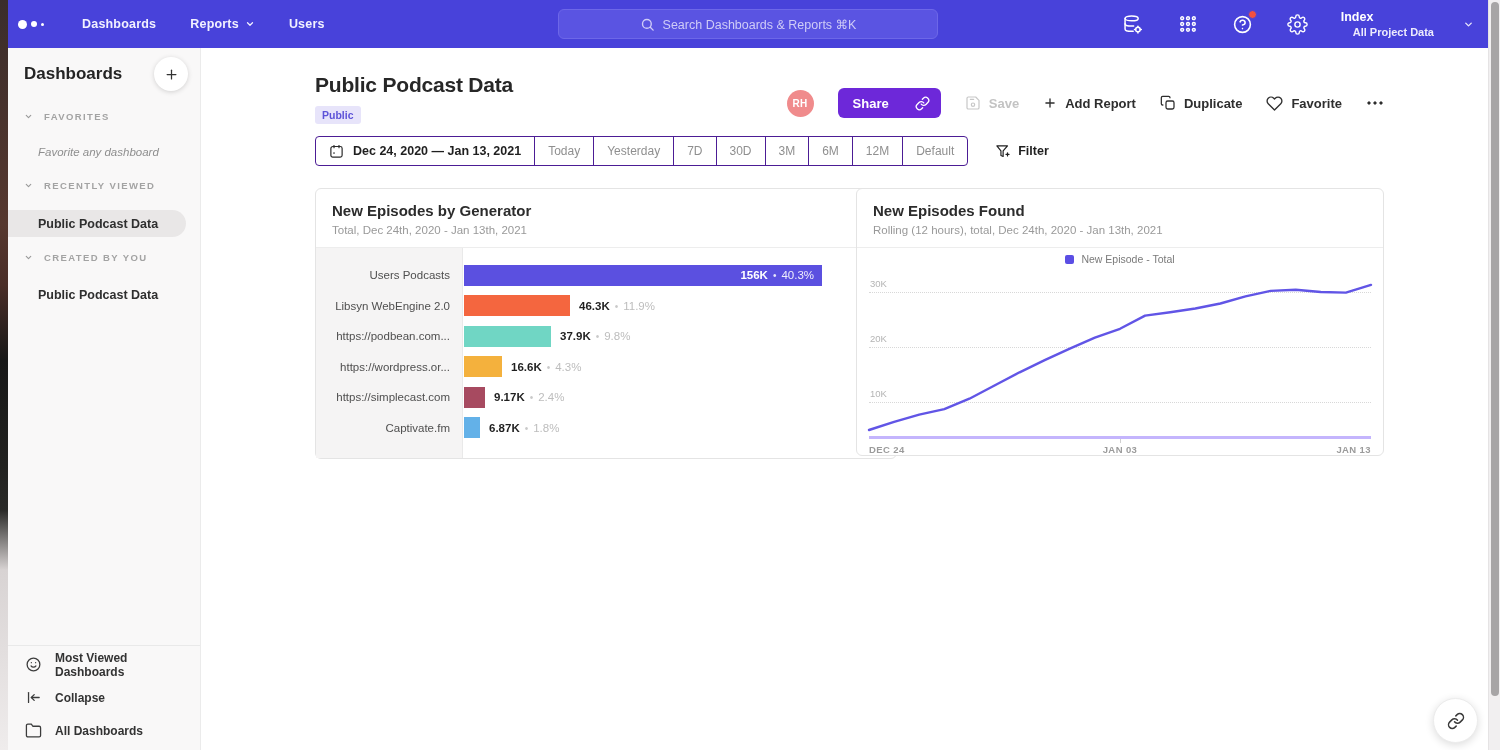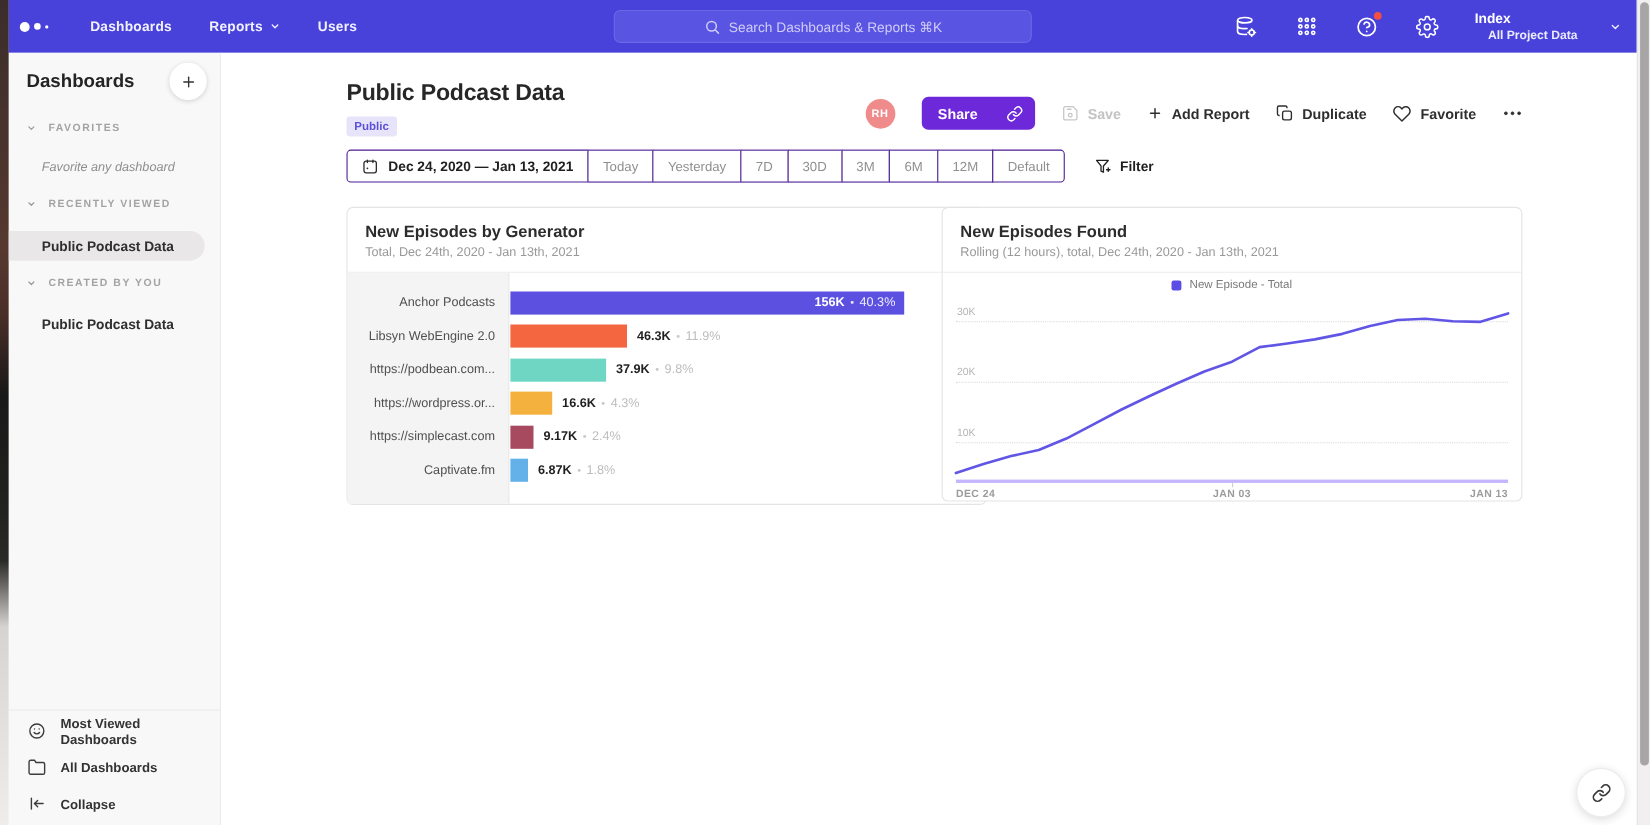--- a/index.html
+++ b/index.html
@@ -244,32 +244,32 @@
       <div class="sbf-item">
         <svg width="17" height="17" viewBox="0 0 24 24" fill="none" stroke-width="1.8" stroke-linecap="round">
             <circle cx="12" cy="12" r="9"></circle>
             <path d="M8.5 14s1.3 1.8 3.5 1.8 3.5-1.8 3.5-1.8"></path>
             <line x1="9" y1="9.3" x2="9" y2="9.4"></line>
             <line x1="15" y1="9.3" x2="15" y2="9.4"></line>
           </svg>
         <span>Most Viewed Dashboards</span>
       </div>
       <div class="sbf-item">
-        <svg width="17" height="17" viewBox="0 0 24 24" fill="none" stroke-width="1.8" stroke-linejoin="round">
-            <path d="M22 19a2 2 0 0 1-2 2H4a2 2 0 0 1-2-2V5a2 2 0 0 1 2-2h5l2 3h9a2 2 0 0 1 2 2z"></path>
-          </svg>
-        <span>All Dashboards</span>
-      </div>
-      <div class="sbf-item">
         <svg width="17" height="17" viewBox="0 0 24 24" fill="none" stroke-width="1.8" stroke-linecap="round" stroke-linejoin="round">
             <line x1="5" y1="5" x2="5" y2="19"></line>
             <line x1="20" y1="12" x2="9" y2="12"></line>
             <polyline points="13 8 9 12 13 16"></polyline>
           </svg>
         <span>Collapse</span>
+      </div>
+      <div class="sbf-item">
+        <svg width="17" height="17" viewBox="0 0 24 24" fill="none" stroke-width="1.8" stroke-linejoin="round">
+            <path d="M22 19a2 2 0 0 1-2 2H4a2 2 0 0 1-2-2V5a2 2 0 0 1 2-2h5l2 3h9a2 2 0 0 1 2 2z"></path>
+          </svg>
+        <span>All Dashboards</span>
       </div>
     </div>
   </div>
 
   <div class="main">
     <h1 class="page-title">Public Podcast Data</h1>
     <span class="page-badge">Public</span>
 
     <div class="actions">
       <span class="avatar">RH</span>
@@ -366,21 +366,21 @@
 
     <div class="card" id="card-bars">
       <div class="card-head">
         <div class="card-title">New Episodes by Generator</div>
         <div class="card-sub">Total, Dec 24th, 2020 - Jan 13th, 2021</div>
       </div>
       <div class="bars-body">
         <div class="label-col-bg"></div>
         <div class="bar-rows">
           <div class="brow inlabel">
-            <div class="blabel">Anchor Podcasts</div>
+            <div class="blabel">Users Podcasts</div>
             <div class="bcell">
                 <div class="bar" style="width: 358px; background: rgb(91, 80, 224);">
               <span class="bval">
                     <b>156K</b>
                     <span class="sep"></span>
                     <i>40.3%</i>
                   </span>
             </div>
               </div>
           </div>

